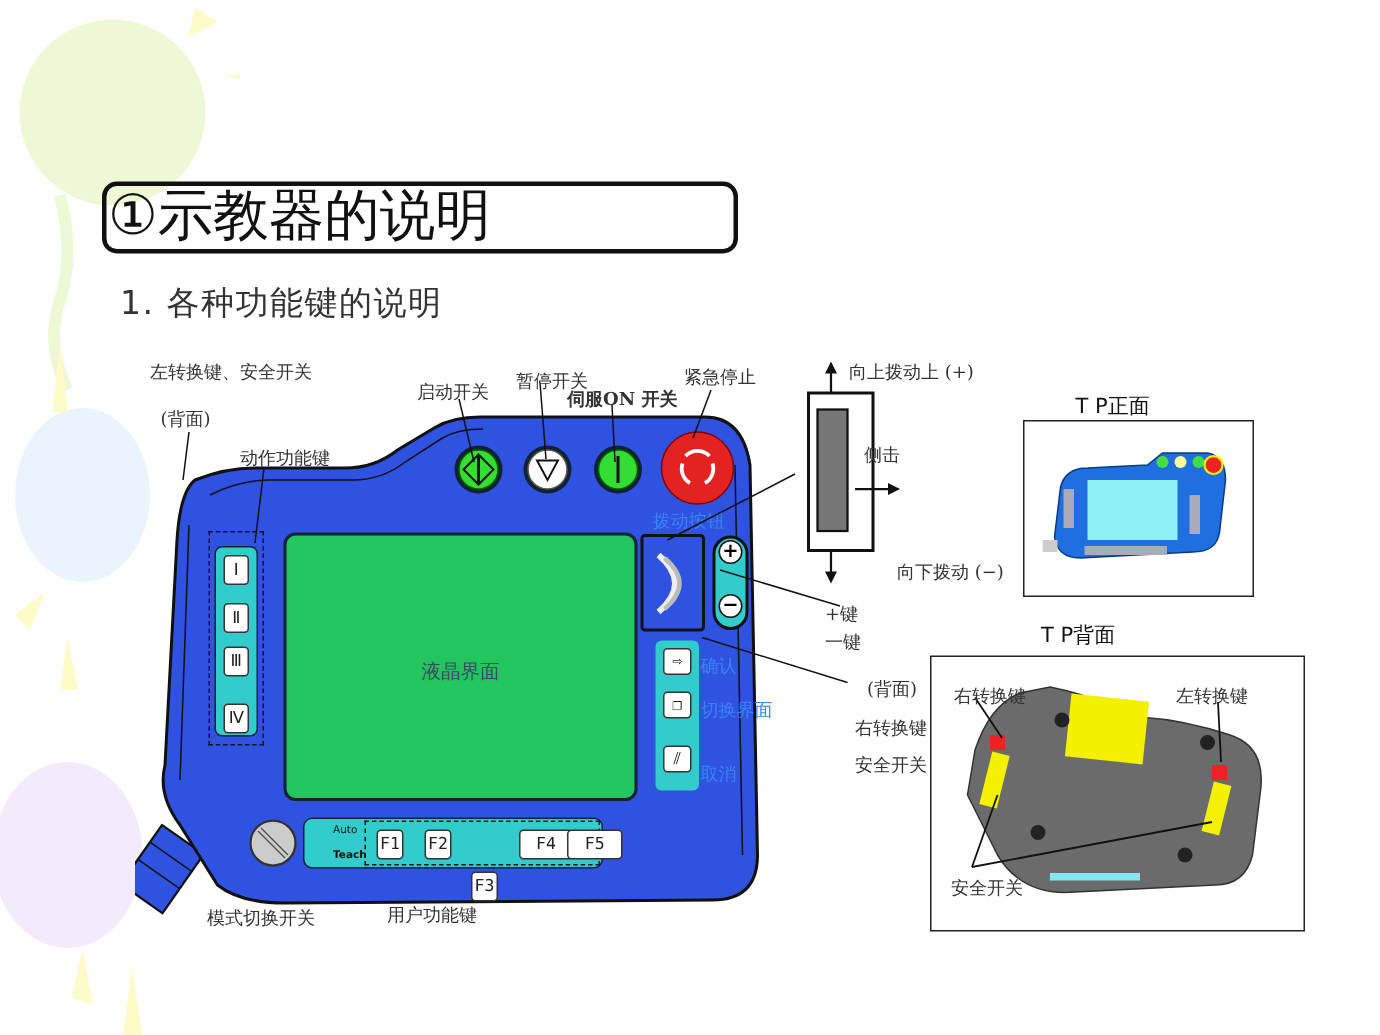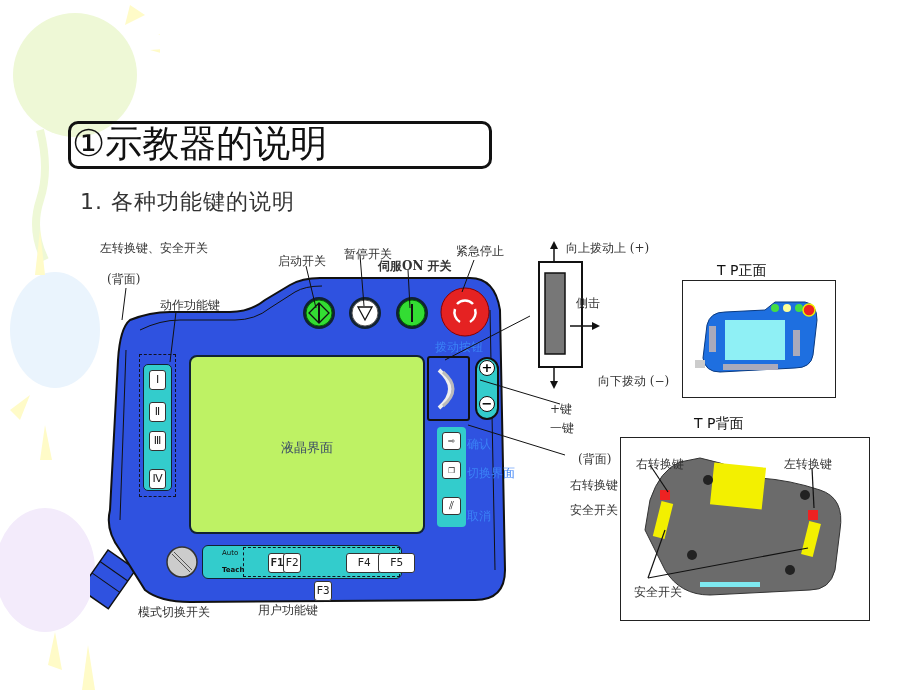--- a/index.html
+++ b/index.html
@@ -43,21 +43,21 @@
     <rect x="0" y="0" width="34" height="48" fill="#2f52e0" stroke="#111" stroke-width="1.5"></rect>
     <line x1="0" y1="14" x2="34" y2="14" stroke="#111"></line>
     <line x1="0" y1="28" x2="34" y2="28" stroke="#111"></line>
   </g>
   <path d="M40 70 Q60 62 80 62 L140 62 Q160 62 175 50 L200 35 Q212 28 230 28 L380 28 Q405 28 410 60 L415 320 Q415 350 385 350 L100 352 Q70 352 55 340 L30 300 Q15 280 20 260 L28 110 Q30 78 40 70 Z" fill="#2f52e0" stroke="#111" stroke-width="2"></path>
   <path d="M50 80 Q70 70 90 70 L145 70 Q165 70 180 58 L205 42 Q215 36 232 36" stroke="#111" stroke-width="1" fill="none"></path>
   <path d="M400 60 L405 320" stroke="#111" stroke-width="1" fill="none"></path>
   <path d="M36 100 L30 270" stroke="#111" stroke-width="1" fill="none"></path>
 </svg>
 
-<div class="abs" style="left:189px;top:355px;width:236px;height:179px;background:#bef264;border:2px solid #123;border-radius:8px;box-sizing:border-box;">
+<div class="abs" style="left:189px;top:355px;width:236px;height:179px;background:#22c55e;border:2px solid #123;border-radius:8px;box-sizing:border-box;">
   <div style="position:absolute;left:0;right:0;top:82px;text-align:center;font-size:13px;color:#3a4a66;font-family:'DejaVu Serif',serif;">液晶界面</div>
 </div>
 
 <div class="abs" style="left:139px;top:354px;width:37px;height:143px;border:1px dashed #112;box-sizing:border-box;"></div>
 <div class="abs" style="left:143px;top:364px;width:29px;height:127px;background:#33cccc;border:1px solid #123;border-radius:5px;box-sizing:border-box;"></div>
 <div class="key" style="left:149px;top:370px;width:17px;height:20px;line-height:17px;">Ⅰ</div>
 <div class="key" style="left:149px;top:402px;width:17px;height:20px;line-height:17px;">Ⅱ</div>
 <div class="key" style="left:149px;top:431px;width:17px;height:20px;line-height:17px;">Ⅲ</div>
 <div class="key" style="left:149px;top:469px;width:17px;height:20px;line-height:17px;">Ⅳ</div>
 
@@ -105,21 +105,21 @@
 
 <svg class="abs" width="32" height="32" style="left:166px;top:546px">
   <circle cx="16" cy="16" r="15" fill="#ccc" stroke="#333" stroke-width="1.5"></circle>
   <line x1="6" y1="8" x2="24" y2="26" stroke="#555"></line>
     <line x1="8" y1="6" x2="26" y2="24" stroke="#555"></line>
 </svg>
 <div class="abs" style="left:202px;top:545px;width:200px;height:34px;background:#33cccc;border:1px solid #123;border-radius:6px;box-sizing:border-box;"></div>
 <div class="abs" style="left:222px;top:549px;font-size:7px;color:#111;">Auto</div>
 <div class="abs" style="left:222px;top:566px;font-size:7px;color:#111;font-weight:bold;">Teach</div>
 <div class="abs" style="left:243px;top:547px;width:157px;height:30px;border:1px dashed #112;box-sizing:border-box;"></div>
-<div class="key" style="left:268px;top:553px;width:18px;height:20px;line-height:17px;font-weight:bold;">F1</div>
+<div class="key" style="left:251px;top:553px;width:18px;height:20px;line-height:17px;">F1</div>
 <div class="key" style="left:283px;top:553px;width:18px;height:20px;line-height:17px;">F2</div>
 <div class="key" style="left:314px;top:553px;width:18px;height:20px;line-height:17px;margin-top:28px;">F3</div>
 <div class="key" style="left:346px;top:553px;width:36px;height:20px;line-height:17px;">F4</div>
 <div class="key" style="left:378px;top:553px;width:37px;height:20px;line-height:17px;">F5</div>
 
 <svg class="abs" width="920" height="690" style="left:0;top:0">
   <g stroke="#111" stroke-width="1" fill="none">
     <line x1="126" y1="288" x2="122" y2="320"></line>
     <line x1="176" y1="312" x2="170" y2="362"></line>
     <line x1="306" y1="266" x2="316" y2="308"></line>

